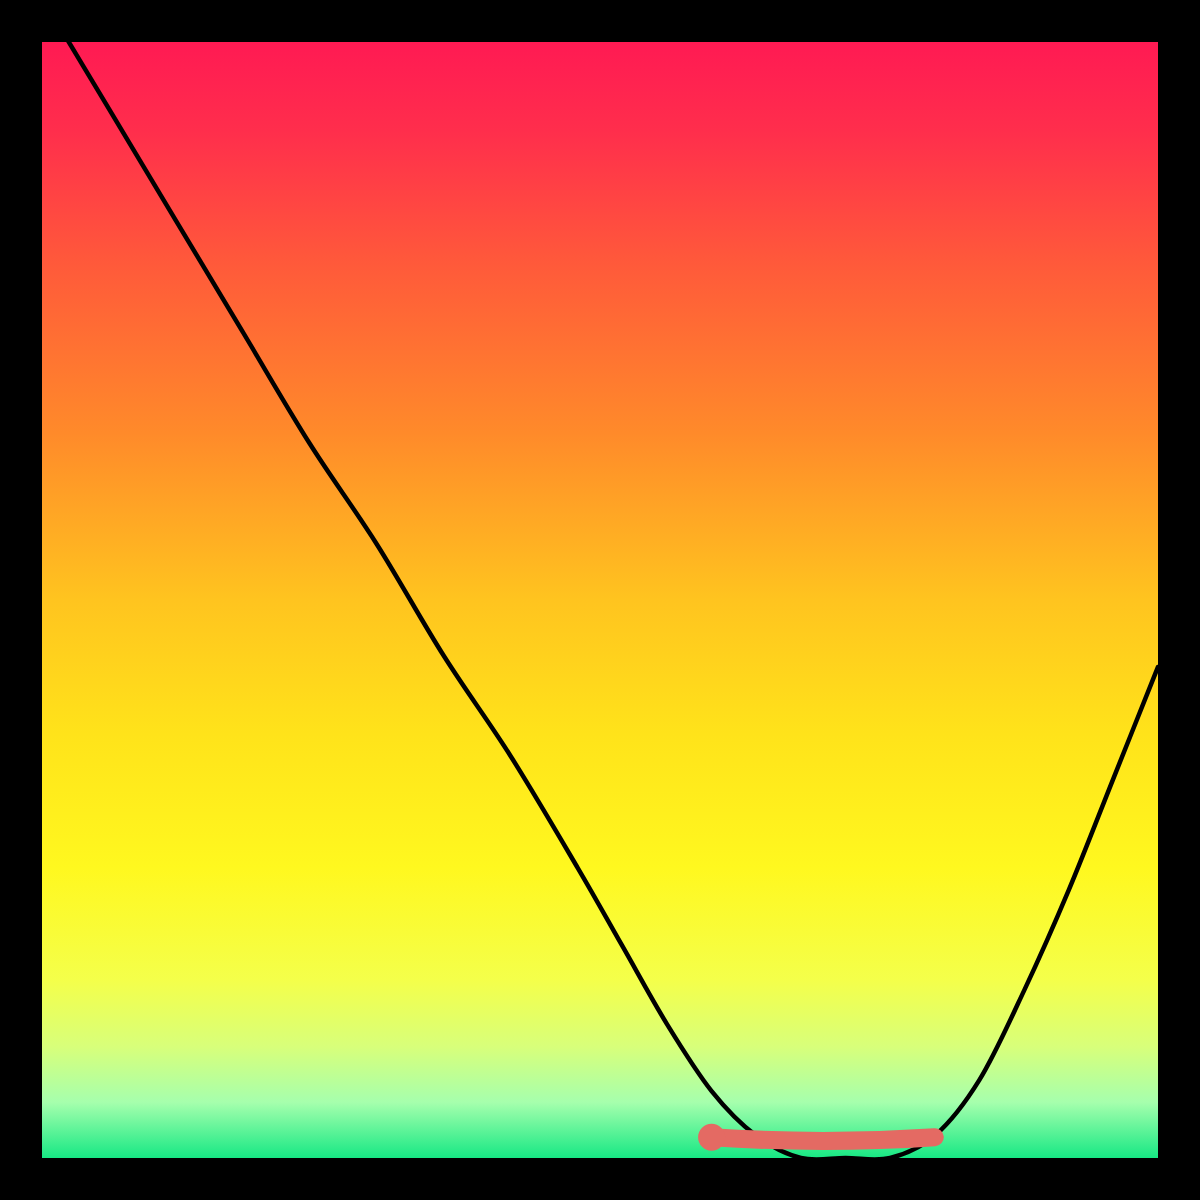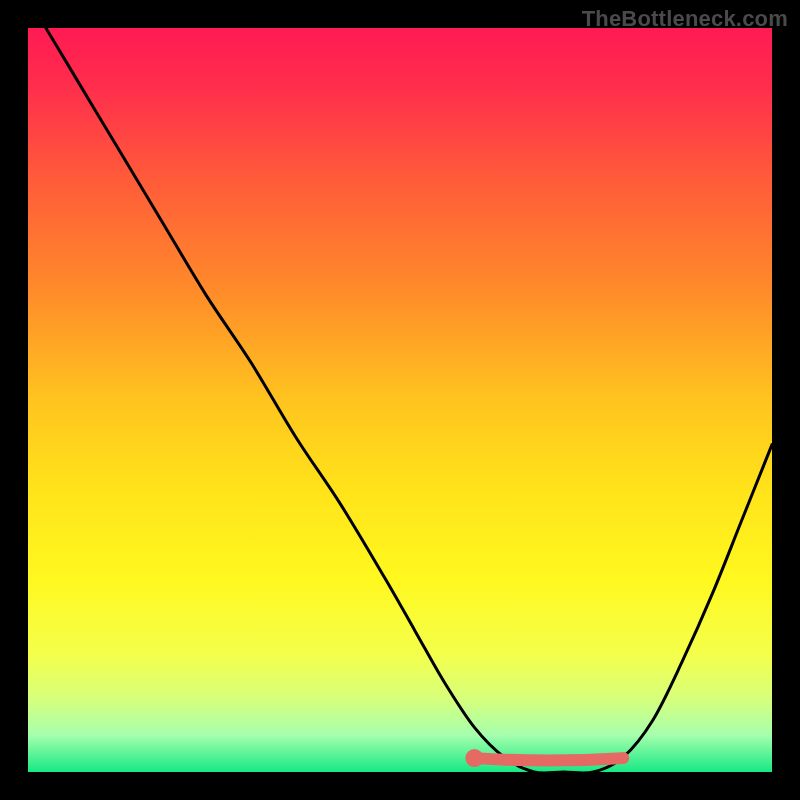--- a/index.html
+++ b/index.html
@@ -28,21 +28,20 @@
     color: #4a4a4a;
     letter-spacing: 0.2px;
     z-index: 5;
   }
   svg { display: block; }
 </style>
 </head>
 <body>
 
 <div class="frame">
-  <div class="watermark">TheBottleneck.com</div>
   <div class="plot-area">
     <svg id="chart-svg" width="744" height="744" viewBox="0 0 744 744">
         <defs>
           <linearGradient id="bg-grad" x1="0" y1="0" x2="0" y2="1">
             <stop offset="0%" stop-color="#ff1a53"></stop>
             <stop offset="8%" stop-color="#ff2e4c"></stop>
             <stop offset="20%" stop-color="#ff5a3a"></stop>
             <stop offset="35%" stop-color="#ff8a2a"></stop>
             <stop offset="50%" stop-color="#ffc41f"></stop>
             <stop offset="62%" stop-color="#ffe31a"></stop>

